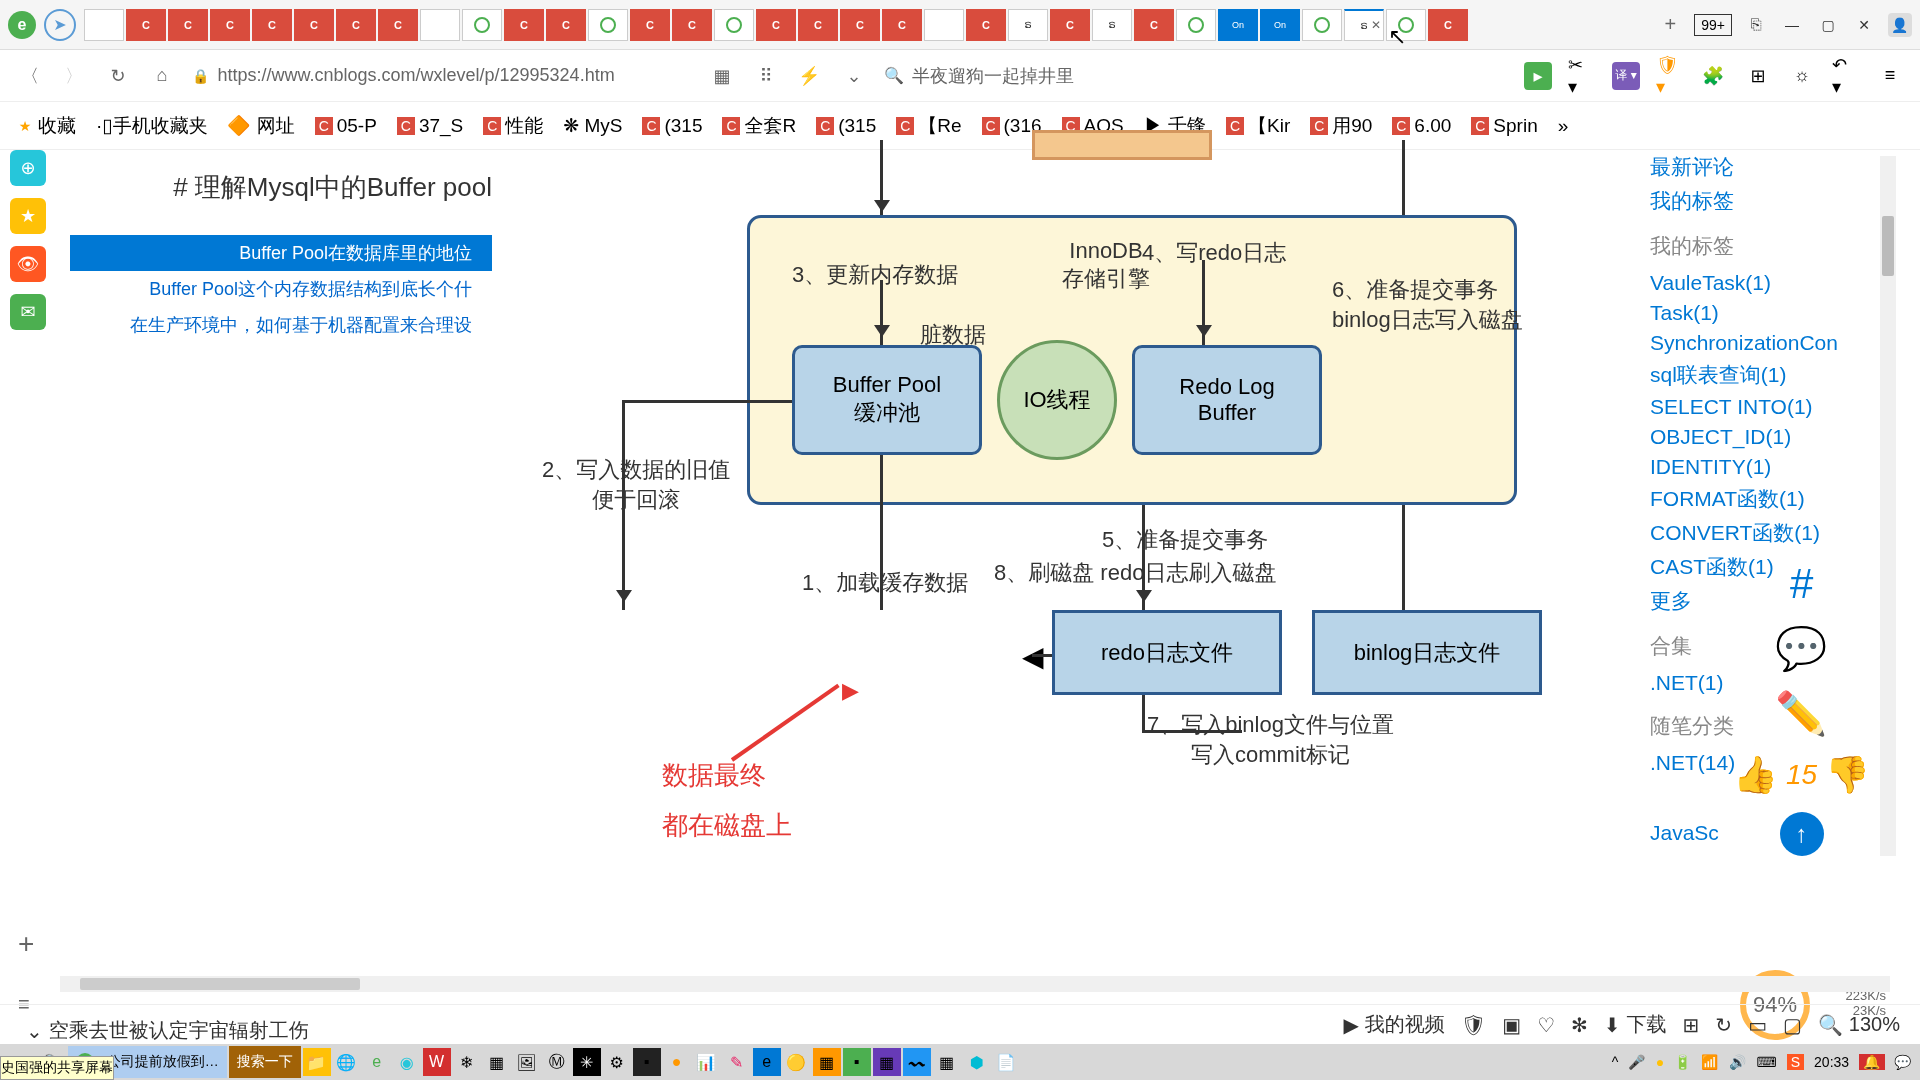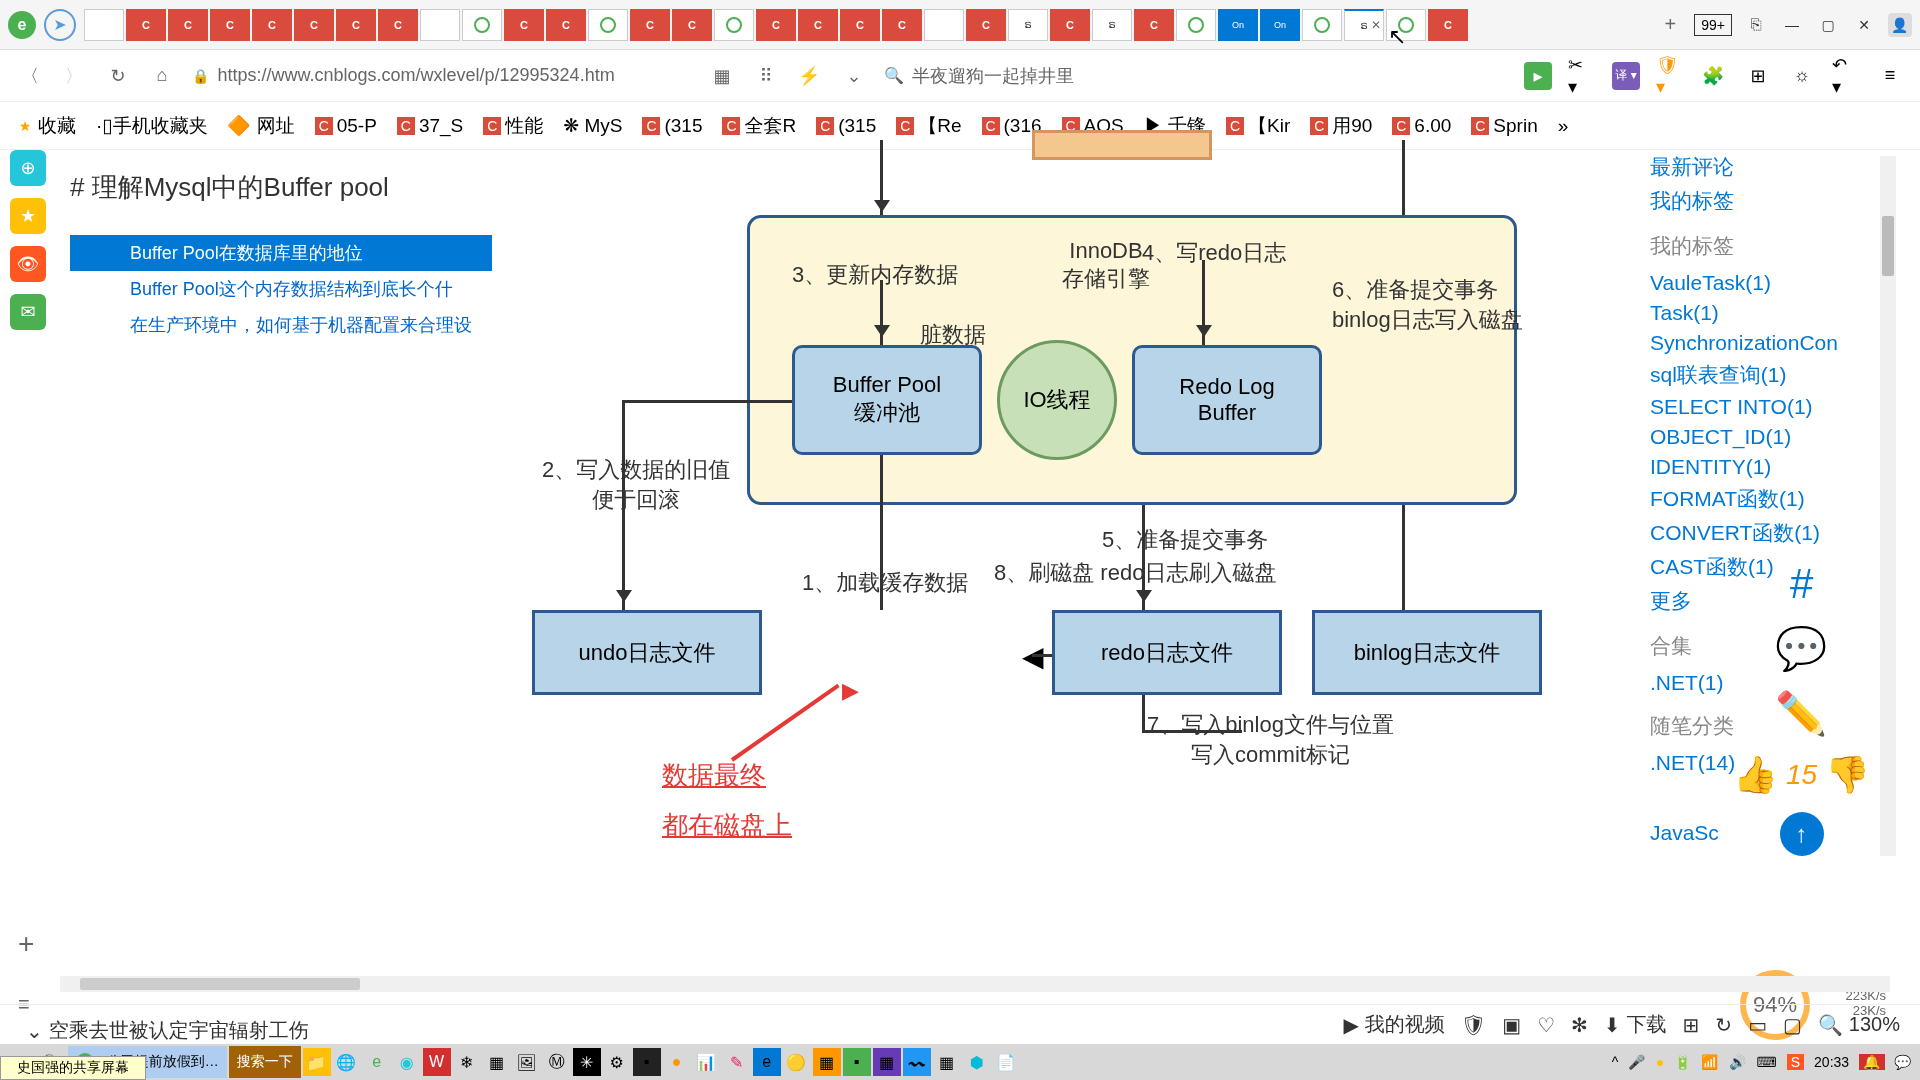--- a/index.html
+++ b/index.html
@@ -47,34 +47,34 @@
 
 .leftbar { position: absolute; left: 0; top: 150px; width: 56px; display: flex; flex-direction: column; gap: 12px; align-items: center; }
 .lbicon { width: 36px; height: 36px; border-radius: 6px; display: flex; align-items: center; justify-content: center; font-size: 18px; color: #fff; }
 .lbicon.teal { background: #26c6da; }
 .lbicon.yellow { background: #ffc107; }
 .lbicon.orange { background: #ff5722; }
 .lbicon.green { background: #4caf50; }
 
 
 .main { position: absolute; left: 60px; top: 150px; right: 0; bottom: 60px; display: flex; }
-.article { flex: 0 0 430px; padding: 20px 10px; }
+.article { flex: 0 0 430px; padding: 20px 10px; text-align: right; }
 .article h1 { font-size: 26px; font-weight: normal; margin-bottom: 30px; color: #333; }
 .outline { margin-top: 20px; }
 .outline-item { padding: 6px 20px 6px 60px; font-size: 18px; color: #0066cc; cursor: pointer; white-space: nowrap; overflow: hidden; }
 .outline-item.active { background: #0078d4; color: #fff; }
 
 
 .diagram { flex: 1; position: relative; padding: 10px; }
 .dgbox { position: absolute; border: 3px solid #2d5a8e; background: #b8d4e8; display: flex; align-items: center; justify-content: center; text-align: center; font-size: 22px; padding: 8px; }
 .dgbox.yellow { background: #fdf6d8; }
 .dgbox.top { background: #f4c78e; border-color: #d4965e; }
 .dgcircle { position: absolute; border: 3px solid #6b9b5e; background: #c8e0b8; border-radius: 50%; display: flex; align-items: center; justify-content: center; font-size: 22px; }
 .dglabel { position: absolute; font-size: 22px; color: #333; white-space: nowrap; }
-.dglabel.red { color: #e53935; font-size: 26px; text-decoration: underline; }
+.dglabel.red { color: #e53935; font-size: 26px; }
 .arrow { position: absolute; }
 .arrow.down::after { content: ''; position: absolute; bottom: 0; left: -6px; border: 8px solid transparent; border-top: 12px solid #333; }
 .arrow.vline { width: 3px; background: #333; }
 .arrow.hline { height: 3px; background: #333; }
 .arrow.redline { background: #e53935; height: 4px; transform-origin: left; }
 
 
 .rightbar { flex: 0 0 280px; padding: 0 10px; font-size: 21px; overflow: hidden; }
 .rightbar .section-title { color: #888; margin: 14px 0 8px; }
 .rightbar .link { color: #0078d4; padding: 3px 0; cursor: pointer; }
@@ -99,21 +99,21 @@
 .statusbar .sitem { display: flex; align-items: center; gap: 6px; color: #333; }
 .statusbar .zoom { margin-left: auto; }
 
 
 .taskbar { position: absolute; bottom: 0; left: 0; right: 0; height: 36px; background: #d8d8d8; display: flex; align-items: center; padding: 0 8px; gap: 2px; font-size: 14px; }
 .taskbar .tbitem { height: 32px; padding: 0 8px; display: flex; align-items: center; gap: 4px; }
 .taskbar .tbitem.active { background: #aecdf0; }
 .taskbar .tbitem.search { background: #a16207; color: #fff; }
 .taskbar .tbicon { width: 28px; height: 28px; display: flex; align-items: center; justify-content: center; font-size: 16px; }
 .taskbar .tray { margin-left: auto; display: flex; align-items: center; gap: 10px; }
-.overlay-tip { position: absolute; bottom: 0; left: 0; background: #ffffcc; border: 1px solid #999; padding: 2px 16px; font-size: 14px; }
+.overlay-tip { position: absolute; bottom: 0; left: 0; background: #ffffcc; border: 1px solid #999; padding: 2px 0; font-size: 14px; }
 
 .cursor { position: absolute; top: 24px; left: 1388px; font-size: 22px; color: #000; z-index: 1000; pointer-events: none; }
 .plus-left { position: absolute; left: 18px; bottom: 120px; font-size: 28px; color: #666; }
 .menu-left { position: absolute; left: 18px; bottom: 64px; font-size: 20px; color: #666; }
 .news-ticker { position: absolute; bottom: 36px; left: 26px; font-size: 20px; color: #333; display: flex; align-items: center; gap: 6px; }
 </style>
 </head>
 <body>
 
 <div class="titlebar">
@@ -325,21 +325,20 @@
     <div class="dglabel" style="left:600px;top:375px;">5、准备提交事务</div>
     <div class="dglabel" style="left:492px;top:408px;">8、刷磁盘 redo日志刷入磁盘</div>
 
     <div class="arrow hline" style="left:120px;top:250px;width:170px;"></div>
     <div class="arrow vline down" style="left:120px;top:250px;height:210px;"></div>
     <div class="arrow vline" style="left:378px;top:305px;height:155px;"></div>
     <div class="arrow vline down" style="left:640px;top:355px;height:105px;"></div>
     <div class="arrow vline" style="left:640px;top:540px;height:40px;"></div>
     <div class="arrow hline" style="left:640px;top:580px;width:100px;"></div>
 
-    <div class="dgbox" style="left:30px;top:460px;width:230px;height:85px;">undo日志文件</div>
     <div class="dgbox" style="left:550px;top:460px;width:230px;height:85px;">redo日志文件</div>
     <div class="dgbox" style="left:810px;top:460px;width:230px;height:85px;">binlog日志文件</div>
     <div style="position:absolute;left:520px;top:490px;font-size:28px;">◀</div>
     <div class="arrow hline" style="left:530px;top:504px;width:20px;"></div>
 
     <div class="dglabel" style="left:645px;top:560px;white-space:pre-line;text-align:center;">7、写入binlog文件与位置
 写入commit标记</div>
 
     <div class="arrow redline" style="left:230px;top:608px;width:130px;transform:rotate(-35deg);"></div>
     <div style="position:absolute;left:340px;top:528px;color:#e53935;font-size:22px;">▶</div>

